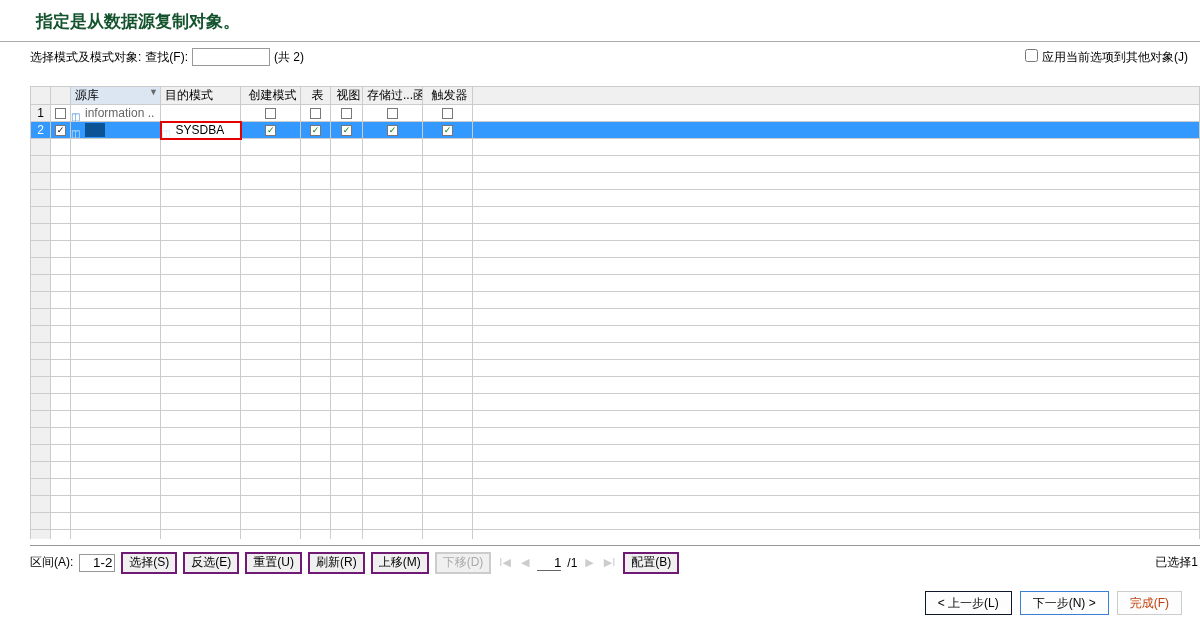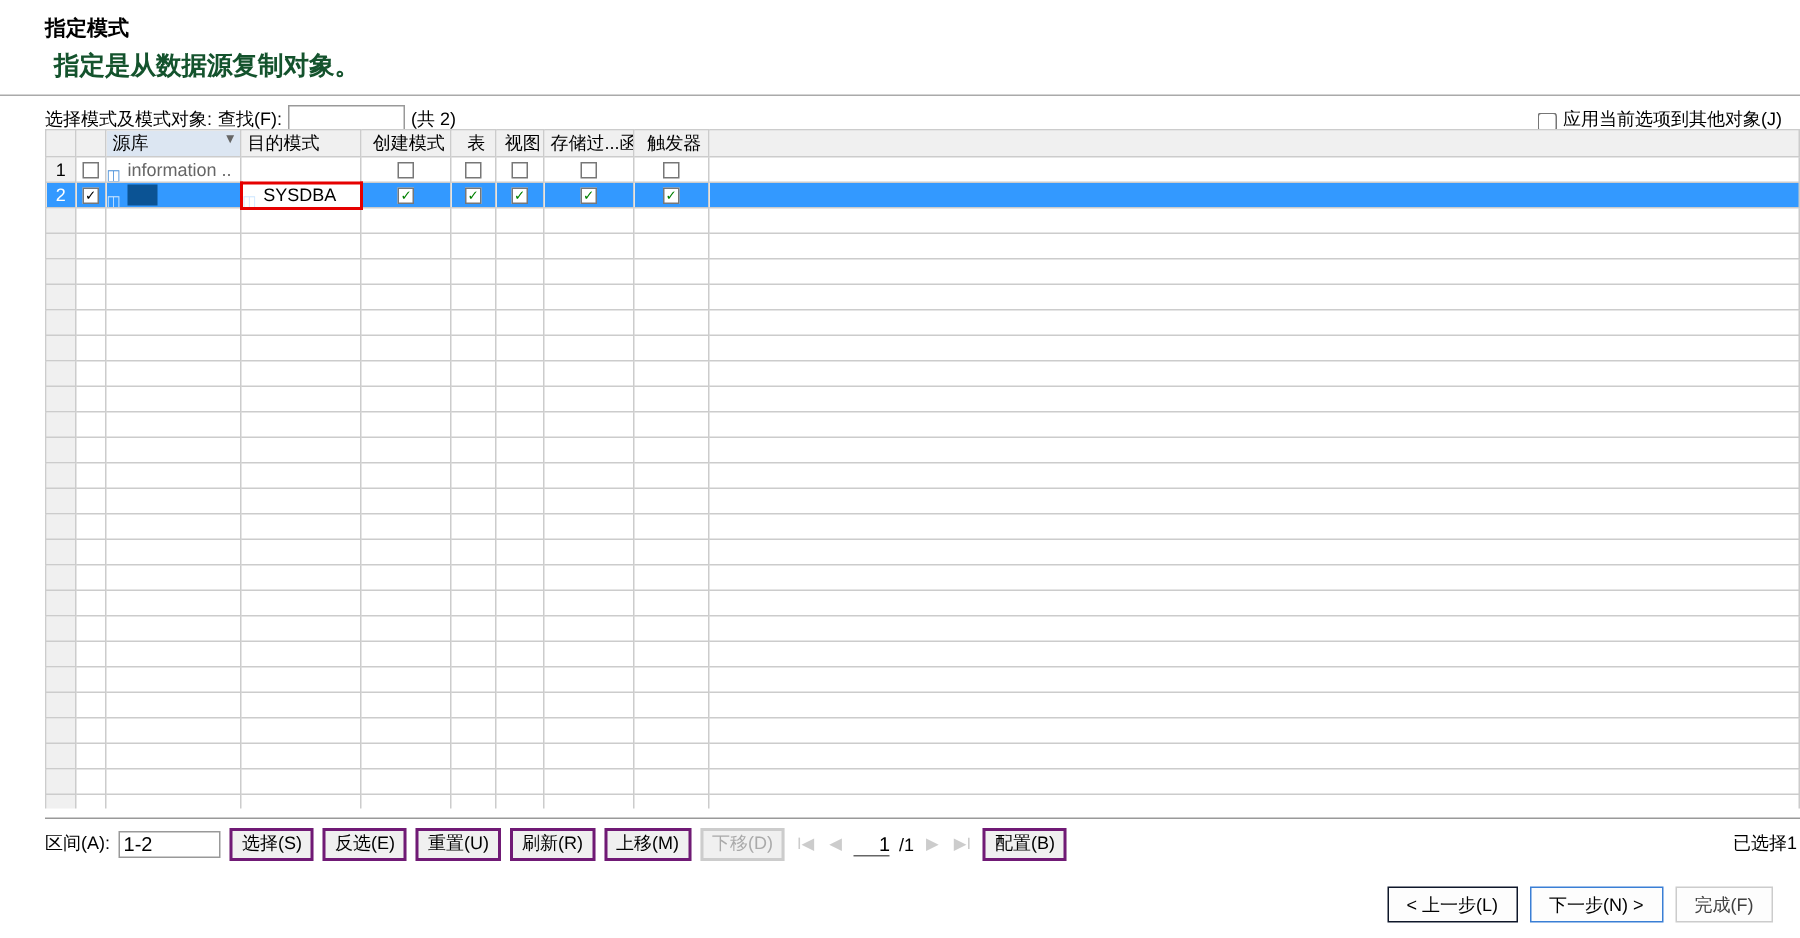--- a/index.html
+++ b/index.html
@@ -2,21 +2,21 @@
 <html><head>
 <meta charset="utf-8">
 <style>
 * { box-sizing: border-box; margin: 0; padding: 0; }
 body { font-family: "Microsoft YaHei", Arial, sans-serif; font-size: 12px; background: #fff; color: #000; width: 1200px; height: 625px; overflow: hidden; position: relative; }
 .header { padding: 10px 20px 8px 30px; border-bottom: 1px solid #aaa; }
 .header h2 { font-size: 14px; font-weight: bold; margin-bottom: 4px; }
 .header p { font-size: 17px; color: #14532d; padding-left: 6px; font-weight: bold; }
 .toolbar-top { padding: 6px 12px 4px 30px; display: flex; align-items: center; gap: 4px; }
 .toolbar-top .search-input { width: 78px; height: 18px; border: 1px solid #999; background: #fff; padding: 0 2px; }
-.toolbar-top .right { margin-left: auto; display: flex; align-items: flex-end; gap: 4px; }
+.toolbar-top .right { margin-left: auto; display: flex; align-items: flex-start; gap: 4px; }
 .toolbar-top input[type="checkbox"] { width: 13px; height: 13px; }
 .grid-wrap { position: absolute; top: 86px; bottom: 86px; left: 30px; right: 0; overflow: hidden; background: #fff; }
 table.grid { border-collapse: collapse; table-layout: fixed; width: 100%; }
 table.grid th, table.grid td { border: 1px solid #ccc; height: 17px; padding: 0; font-size: 12px; font-weight: normal; text-align: left; overflow: hidden; white-space: nowrap; }
 table.grid th { background: #f0f0f0; padding-left: 4px; }
 .rownum { width: 20px; text-align: center !important; background: #f0f0f0; }
 .col-chk { width: 20px; text-align: center !important; }
 .col-source { width: 90px; }
 .col-target { width: 80px; }
 .col-create { width: 60px; text-align: center !important; }
@@ -33,37 +33,36 @@
 .db-icon::before { content: "◫"; font-size: 10px; color: #4a90d9; }
 .selrow .db-icon::before { color: #cfe7ff; }
 .cb { display:inline-block; width:11px; height:11px; border:1px solid #777; background:#fff; vertical-align:middle; }
 .cb.checked::after { content:"✓"; display:block; font-size:9px; line-height:9px; color:#008000; text-align:center; }
 .cb.black::after { color:#000; }
 .cb.empty { background:#fff; }
 .red-box { border: 2px solid #e60000 !important; }
 .sourcelabel { color: #666; }
 .selrow .sourcelabel { background: #0b5394; color: #fff; padding: 0 20px 0 0; }
 .toolbar-bottom { position: absolute; left: 30px; right: 0; bottom: 50px; height: 30px; display:flex; align-items:center; gap:6px; border-top: 1px solid #999; padding-top:4px; }
-.tb-input { width: 68px; height: 18px; border: 1px solid #999; padding:0 2px; text-align:left; }
+.tb-input { width: 36px; height: 18px; border: 1px solid #999; padding:0 2px; text-align:right; }
 .tb-btn { height: 22px; padding: 0 6px; background: #f0f0f0; border: 2px solid #701a75; cursor: pointer; font-size:12px; }
 .tb-btn.disabled { color: #aaa; border-color:#ccc; cursor: default; }
 .nav-icon { color:#888; cursor:pointer; padding:0 2px; font-size:11px; }
 .nav-icon.disabled { color:#ccc; cursor:default; }
 .page-cur { width: 24px; border:none; border-bottom:1px solid #666; text-align:right; }
 .status-right { margin-left:auto; padding-right:2px; }
 .footer { position:absolute; bottom:10px; right:18px; display:flex; gap:8px; }
 .footer .btn { height: 24px; padding: 0 12px; background:#fdfdfd; border:1px solid #0f172a; cursor:pointer; font-size:12px; }
 .footer .btn.primary { border-color:#3a7fd5; }
-.footer .btn.disabled { color:#404040; border-color:#ccc; cursor:default; }
+.footer .btn.disabled { color:#c2410c; border-color:#ccc; cursor:default; }
 </style>
 </head>
 <body>
 
 <div class="header">
-  <h2>指定模式</h2>
   <p>指定是从数据源复制对象。</p>
 </div>
 
 <div class="toolbar-top">
   <span>选择模式及模式对象:</span>
   <span>查找(F):</span>
   <input class="search-input" type="text" style="">
   <span>(共 2)</span>
   <span class="right">
     <input type="checkbox" style="">

